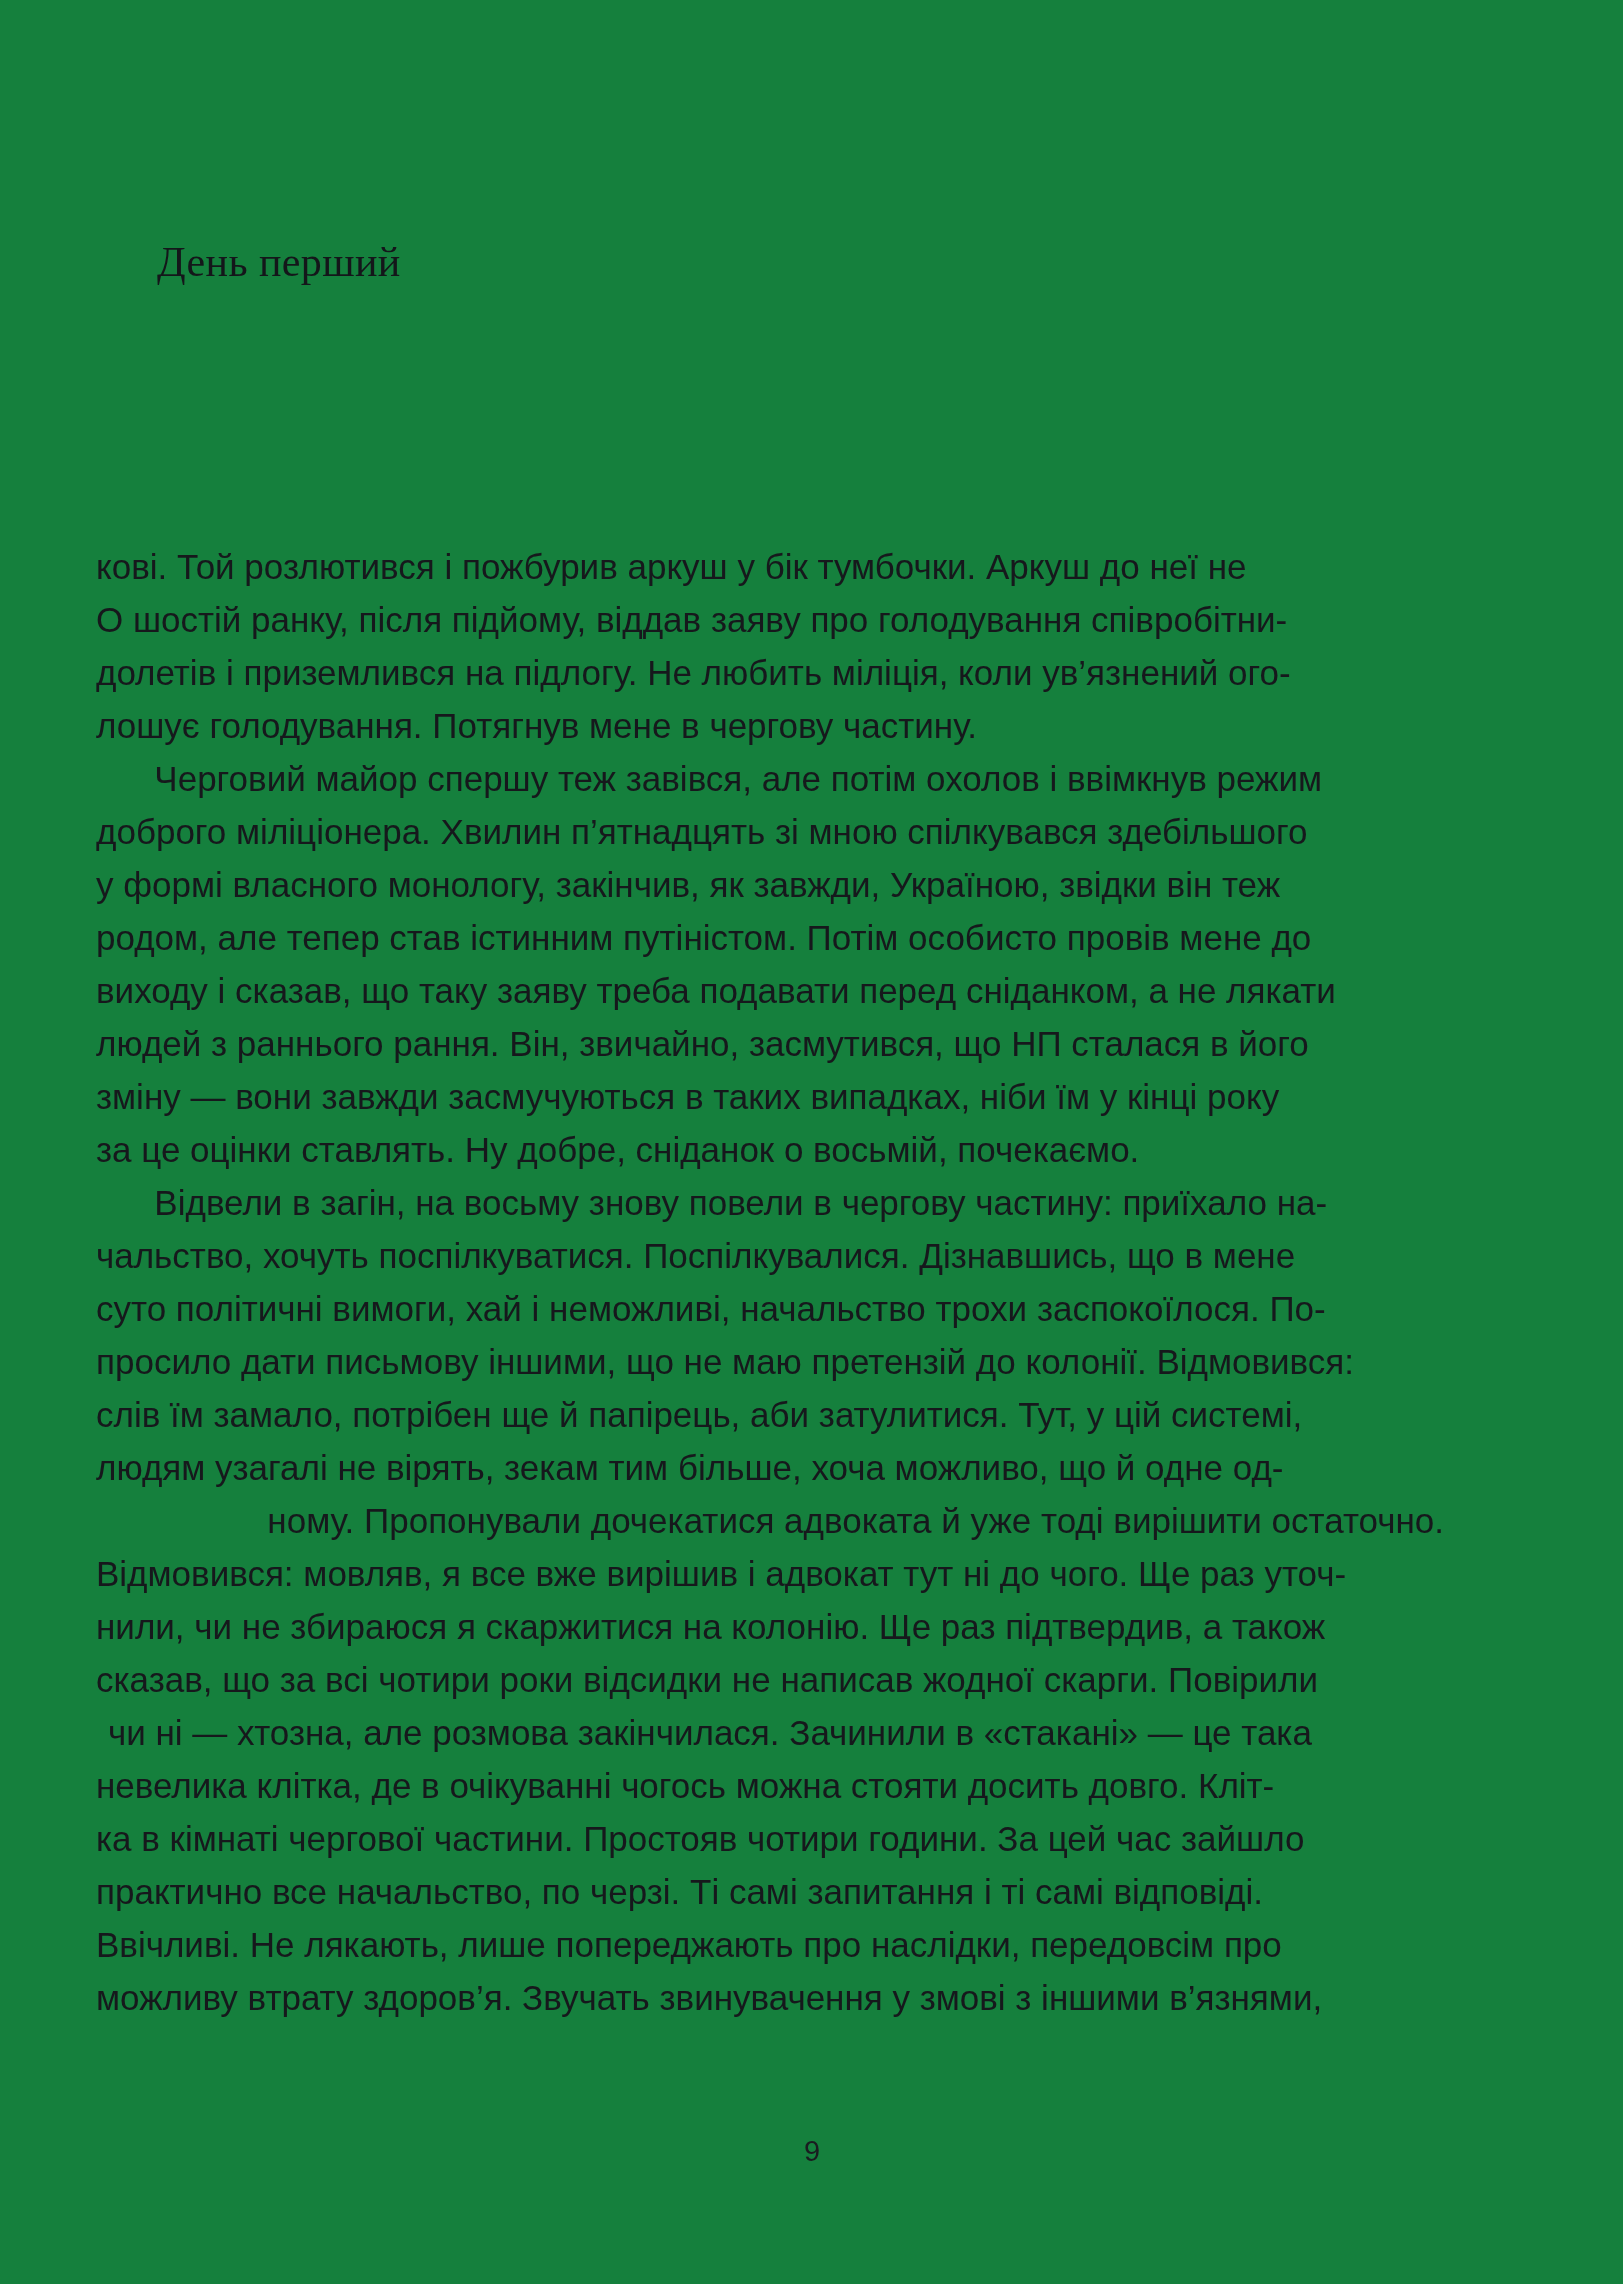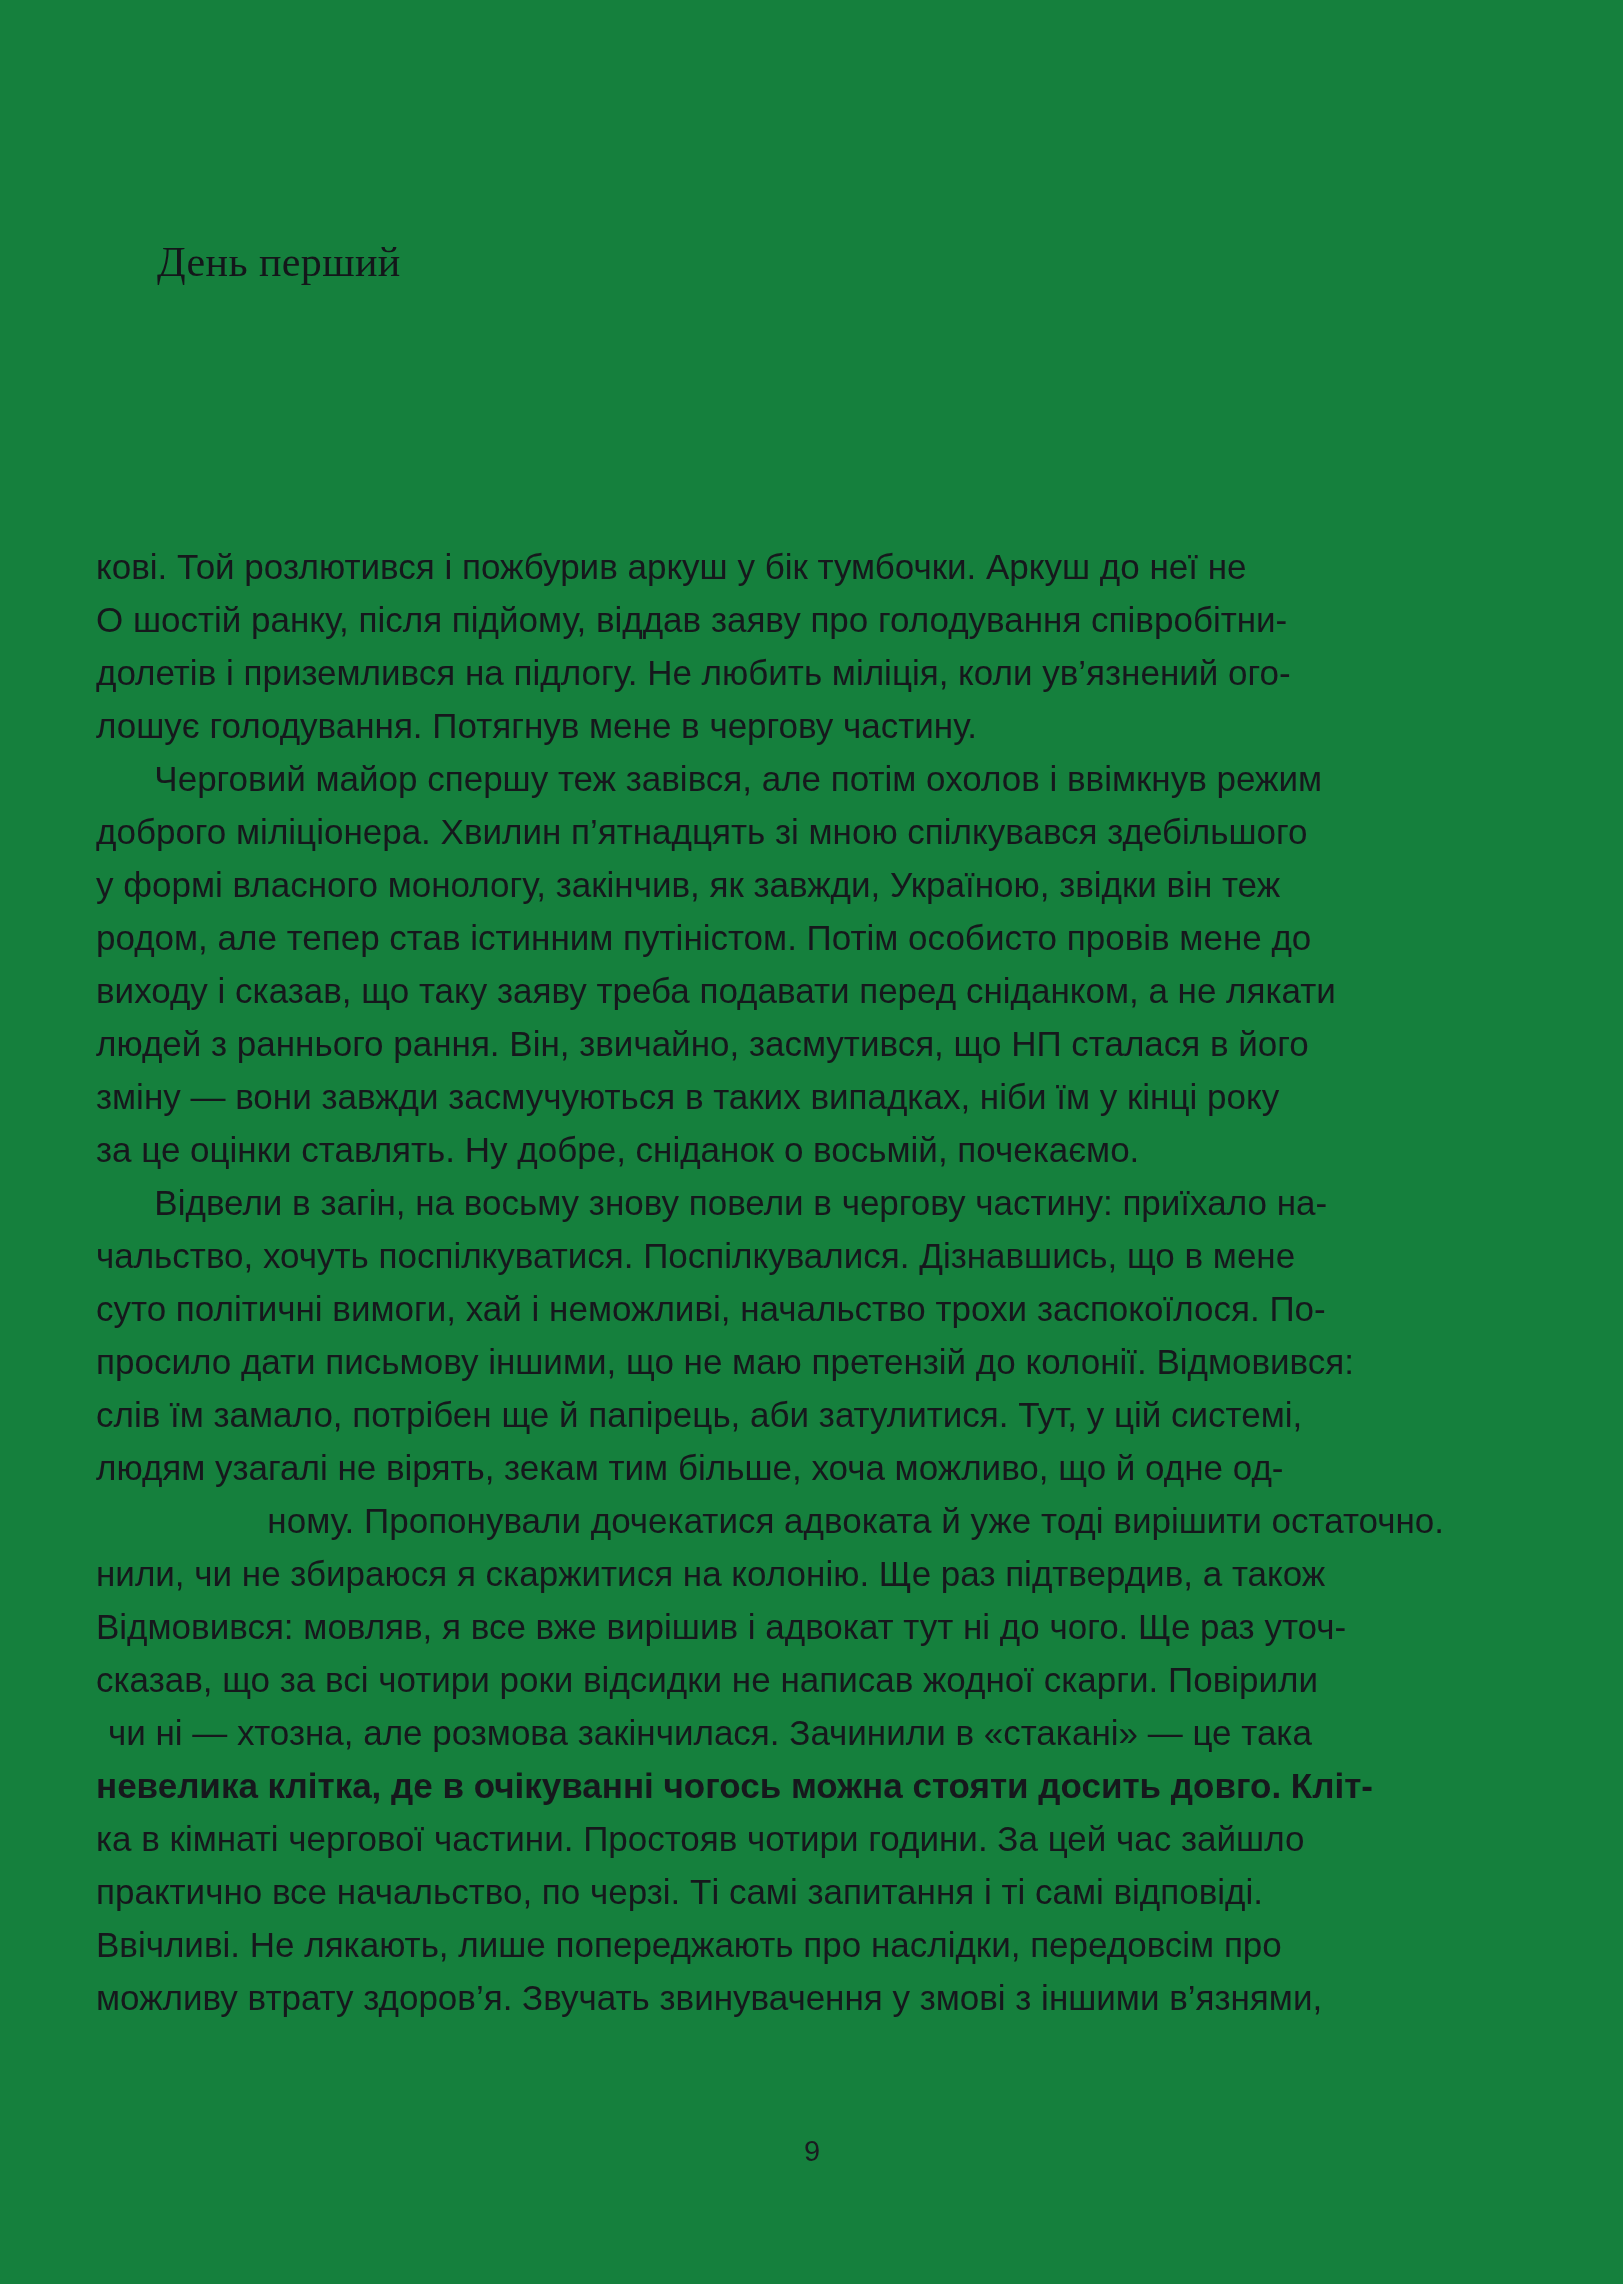--- a/index.html
+++ b/index.html
@@ -78,25 +78,25 @@
     <div class="text-line" style="transform: scaleX(1);">людей з раннього рання. Він, звичайно, засмутився, що НП сталася в його</div>
     <div class="text-line" style="transform: scaleX(1);">зміну — вони завжди засмучуються в таких випадках, ніби їм у кінці року</div>
     <div class="text-line" style="transform: scaleX(1);">за це оцінки ставлять. Ну добре, сніданок о восьмій, почекаємо.</div>
     <div class="text-line" style="transform: scaleX(1);">      Відвели в загін, на восьму знову повели в чергову частину: приїхало на-</div>
     <div class="text-line" style="transform: scaleX(1);">чальство, хочуть поспілкуватися. Поспілкувалися. Дізнавшись, що в мене</div>
     <div class="text-line" style="transform: scaleX(1);">суто політичні вимоги, хай і неможливі, начальство трохи заспокоїлося. По-</div>
     <div class="text-line" style="transform: scaleX(1);">просило дати письмову іншими, що не маю претензій до колонії. Відмовився:</div>
     <div class="text-line" style="transform: scaleX(1);">слів їм замало, потрібен ще й папірець, аби затулитися. Тут, у цій системі,</div>
     <div class="text-line" style="transform: scaleX(1);">людям узагалі не вірять, зекам тим більше, хоча можливо, що й одне од-</div>
     <div class="text-line" style="transform: scaleX(1); text-align: right;">ному. Пропонували дочекатися адвоката й уже тоді вирішити остаточно.</div>
+    <div class="text-line" style="transform: scaleX(1);">Відмовився: мовляв, я все вже вирішив і адвокат тут ні до чого. Ще раз уточ-</div>
     <div class="text-line" style="transform: scaleX(1);">нили, чи не збираюся я скаржитися на колонію. Ще раз підтвердив, а також</div>
-    <div class="text-line" style="transform: scaleX(1);">Відмовився: мовляв, я все вже вирішив і адвокат тут ні до чого. Ще раз уточ-</div>
     <div class="text-line" style="transform: scaleX(1);">сказав, що за всі чотири роки відсидки не написав жодної скарги. Повірили</div>
     <div class="text-line" style="transform: scaleX(1); margin-left: 12px;">чи ні — хтозна, але розмова закінчилася. Зачинили в «стакані» — це така</div>
-    <div class="text-line" style="transform: scaleX(1); font-weight: bold;">невелика клітка, де в очікуванні чогось можна стояти досить довго. Кліт-</div>
+    <div class="text-line" style="transform: scaleX(1);">невелика клітка, де в очікуванні чогось можна стояти досить довго. Кліт-</div>
     <div class="text-line" style="transform: scaleX(1);">ка в кімнаті чергової частини. Простояв чотири години. За цей час зайшло</div>
     <div class="text-line" style="transform: scaleX(1);">практично все начальство, по черзі. Ті самі запитання і ті самі відповіді.</div>
     <div class="text-line" style="transform: scaleX(1);">Ввічливі. Не лякають, лише попереджають про наслідки, передовсім про</div>
     <div class="text-line" style="transform: scaleX(1);">можливу втрату здоров’я. Звучать звинувачення у змові з іншими в’язнями,</div>
   </div>
 
   <div class="page-number">9</div>
 
 </div>
 

